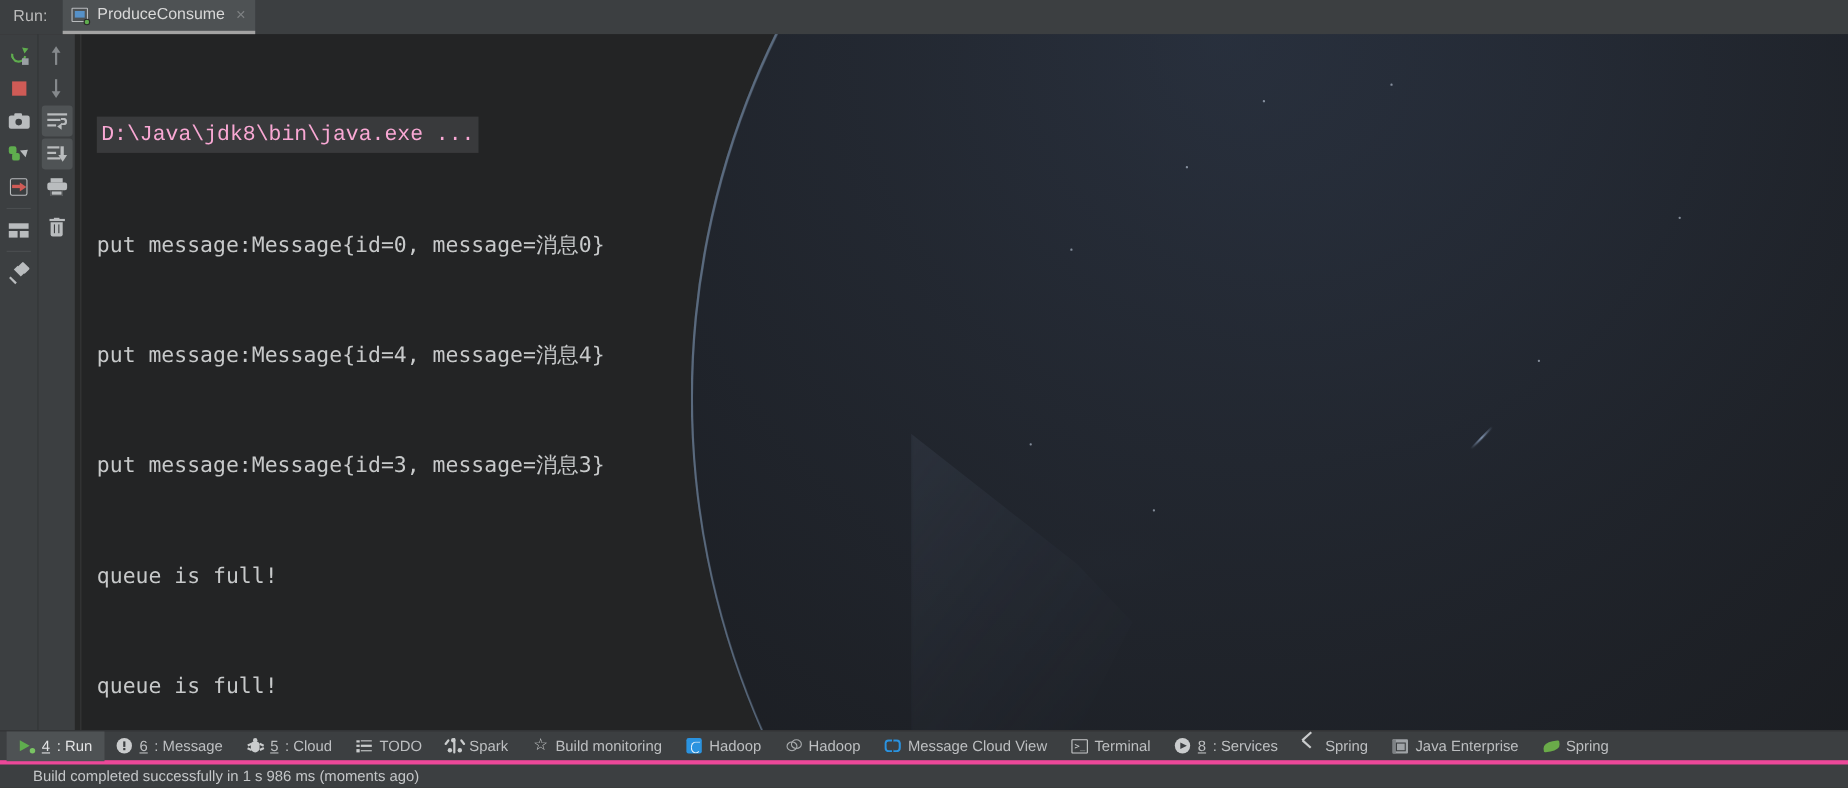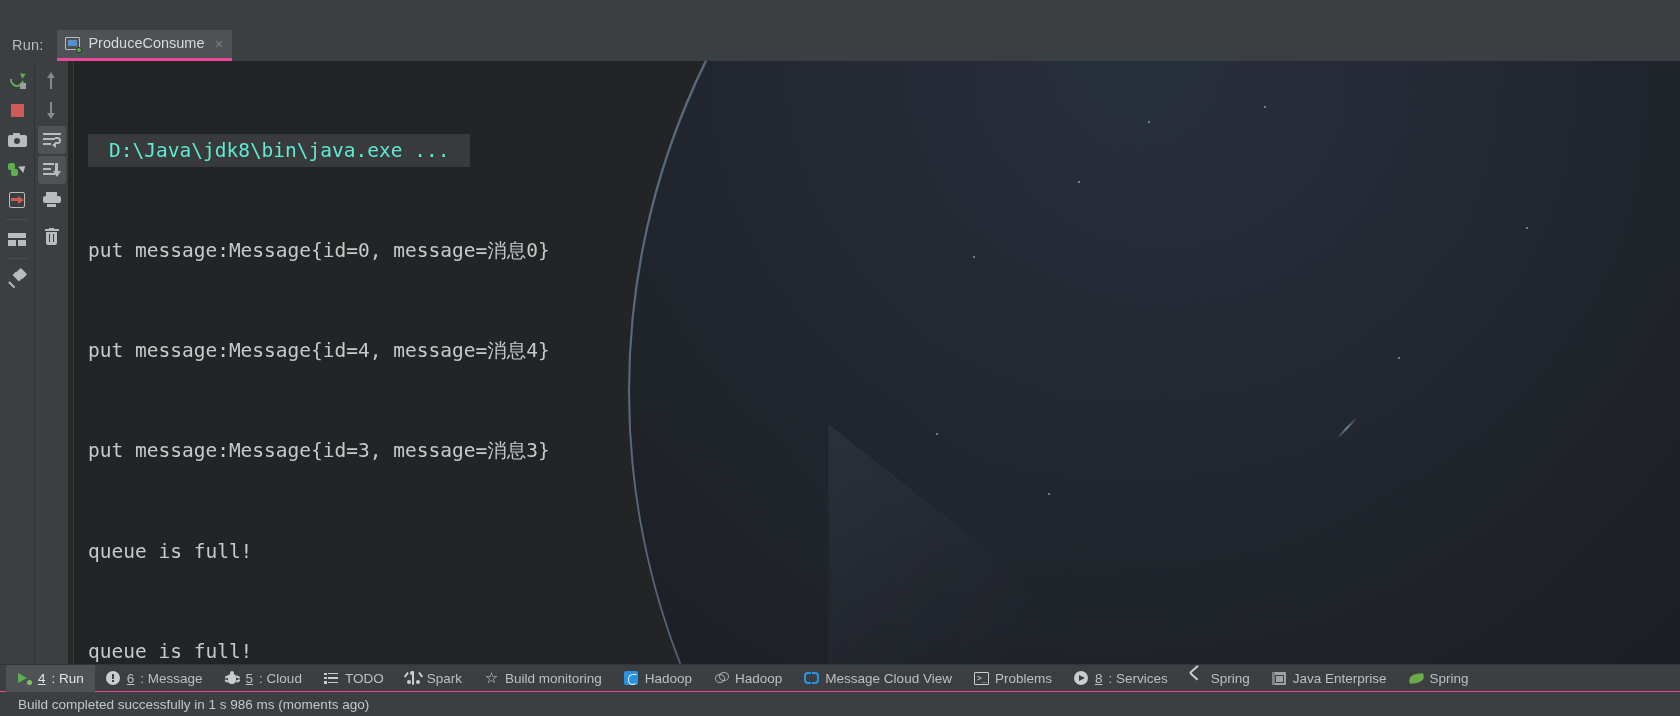--- a/index.html
+++ b/index.html
@@ -23,38 +23,37 @@
 
   
   .tabbar {
     height: 31px;
     min-height: 31px;
     background: #3c3f41;
     display: flex;
     align-items: center;
     position: relative;
     z-index: 20;
-    margin-top: 30px;
   }
   .run-label {
     color: #bbbbbb;
     font-size: 14.5px;
     padding: 0 14px 0 12px;
     line-height: 31px;
     height: 31px;
     letter-spacing: .2px;
   }
   .tab {
     display: flex;
     align-items: center;
     gap: 7px;
     height: 31px;
     padding: 0 9px 0 8px;
     background: #4e5254;
-    border-bottom: 3px solid #ec4899;
+    border-bottom: 3px solid #a3a3a3;
     position: relative;
   }
   .tab-title {
     color: #d8d8d8;
     font-size: 14.5px;
     line-height: 1;
     position: relative;
     top: -1px;
   }
   .tab-close {
@@ -291,24 +290,25 @@
     position: relative;
     padding: 6px 0 0 20px;
     font-family: "DejaVu Sans Mono", "Liberation Mono", monospace;
     font-size: 19.5px;
     line-height: 33.4px;
     color: #c7c9ca;
     white-space: pre;
     z-index: 3;
   }
   .out .cmdline {
-    color: #5eead4;
+    color: #f9a8d4;
     background: rgba(62,64,66,.82);
     display: inline-block;
-    padding: 0 21px;
+    padding: 0 4px;
+    font-family: Liberation Mono, monospace;
   }
   .out .line { display: block; }
 
   
   .twbar {
     height: 27px;
     min-height: 27px;
     background: #3c3f41;
     border-top: 1px solid #323436;
     display: flex;
@@ -397,22 +397,22 @@
   .ic-spring .lf { position:absolute; left:0; top:2px; width:15px; height:9px;
      background:#6aab49; border-radius: 60% 10% 60% 10%; transform: rotate(-8deg);}
 
   
   .statusbar {
     height: 25px;
     min-height: 25px;
     background: #3c3f41;
     display: flex;
     align-items: center;
-    padding-left: 18px;
-    border-top: 1px solid #ec4899;
+    padding-left: 30px;
+    border-top: 4px solid #ec4899;
   }
   .status-text { color: #c4c6c8; font-size: 13.5px; }
 </style>
 </head>
 <body>
 
 <div id="app">
 
   <div class="tabbar">
     <span class="run-label">Run:</span>
@@ -673,21 +673,21 @@
       </span>
       <span>Message Cloud View</span>
     </div>
 
     <div class="twitem">
       <span class="twicon">
         <span class="ic-term">
             <span class="gt">&gt;_</span>
           </span>
       </span>
-      <span>Problems</span>
+      <span>Terminal</span>
     </div>
 
     <div class="twitem">
       <span class="twicon">
         <span class="ic-svc">
             <span class="tri"></span>
           </span>
       </span>
       <span class="mn">8</span>
       <span>: Services</span>

